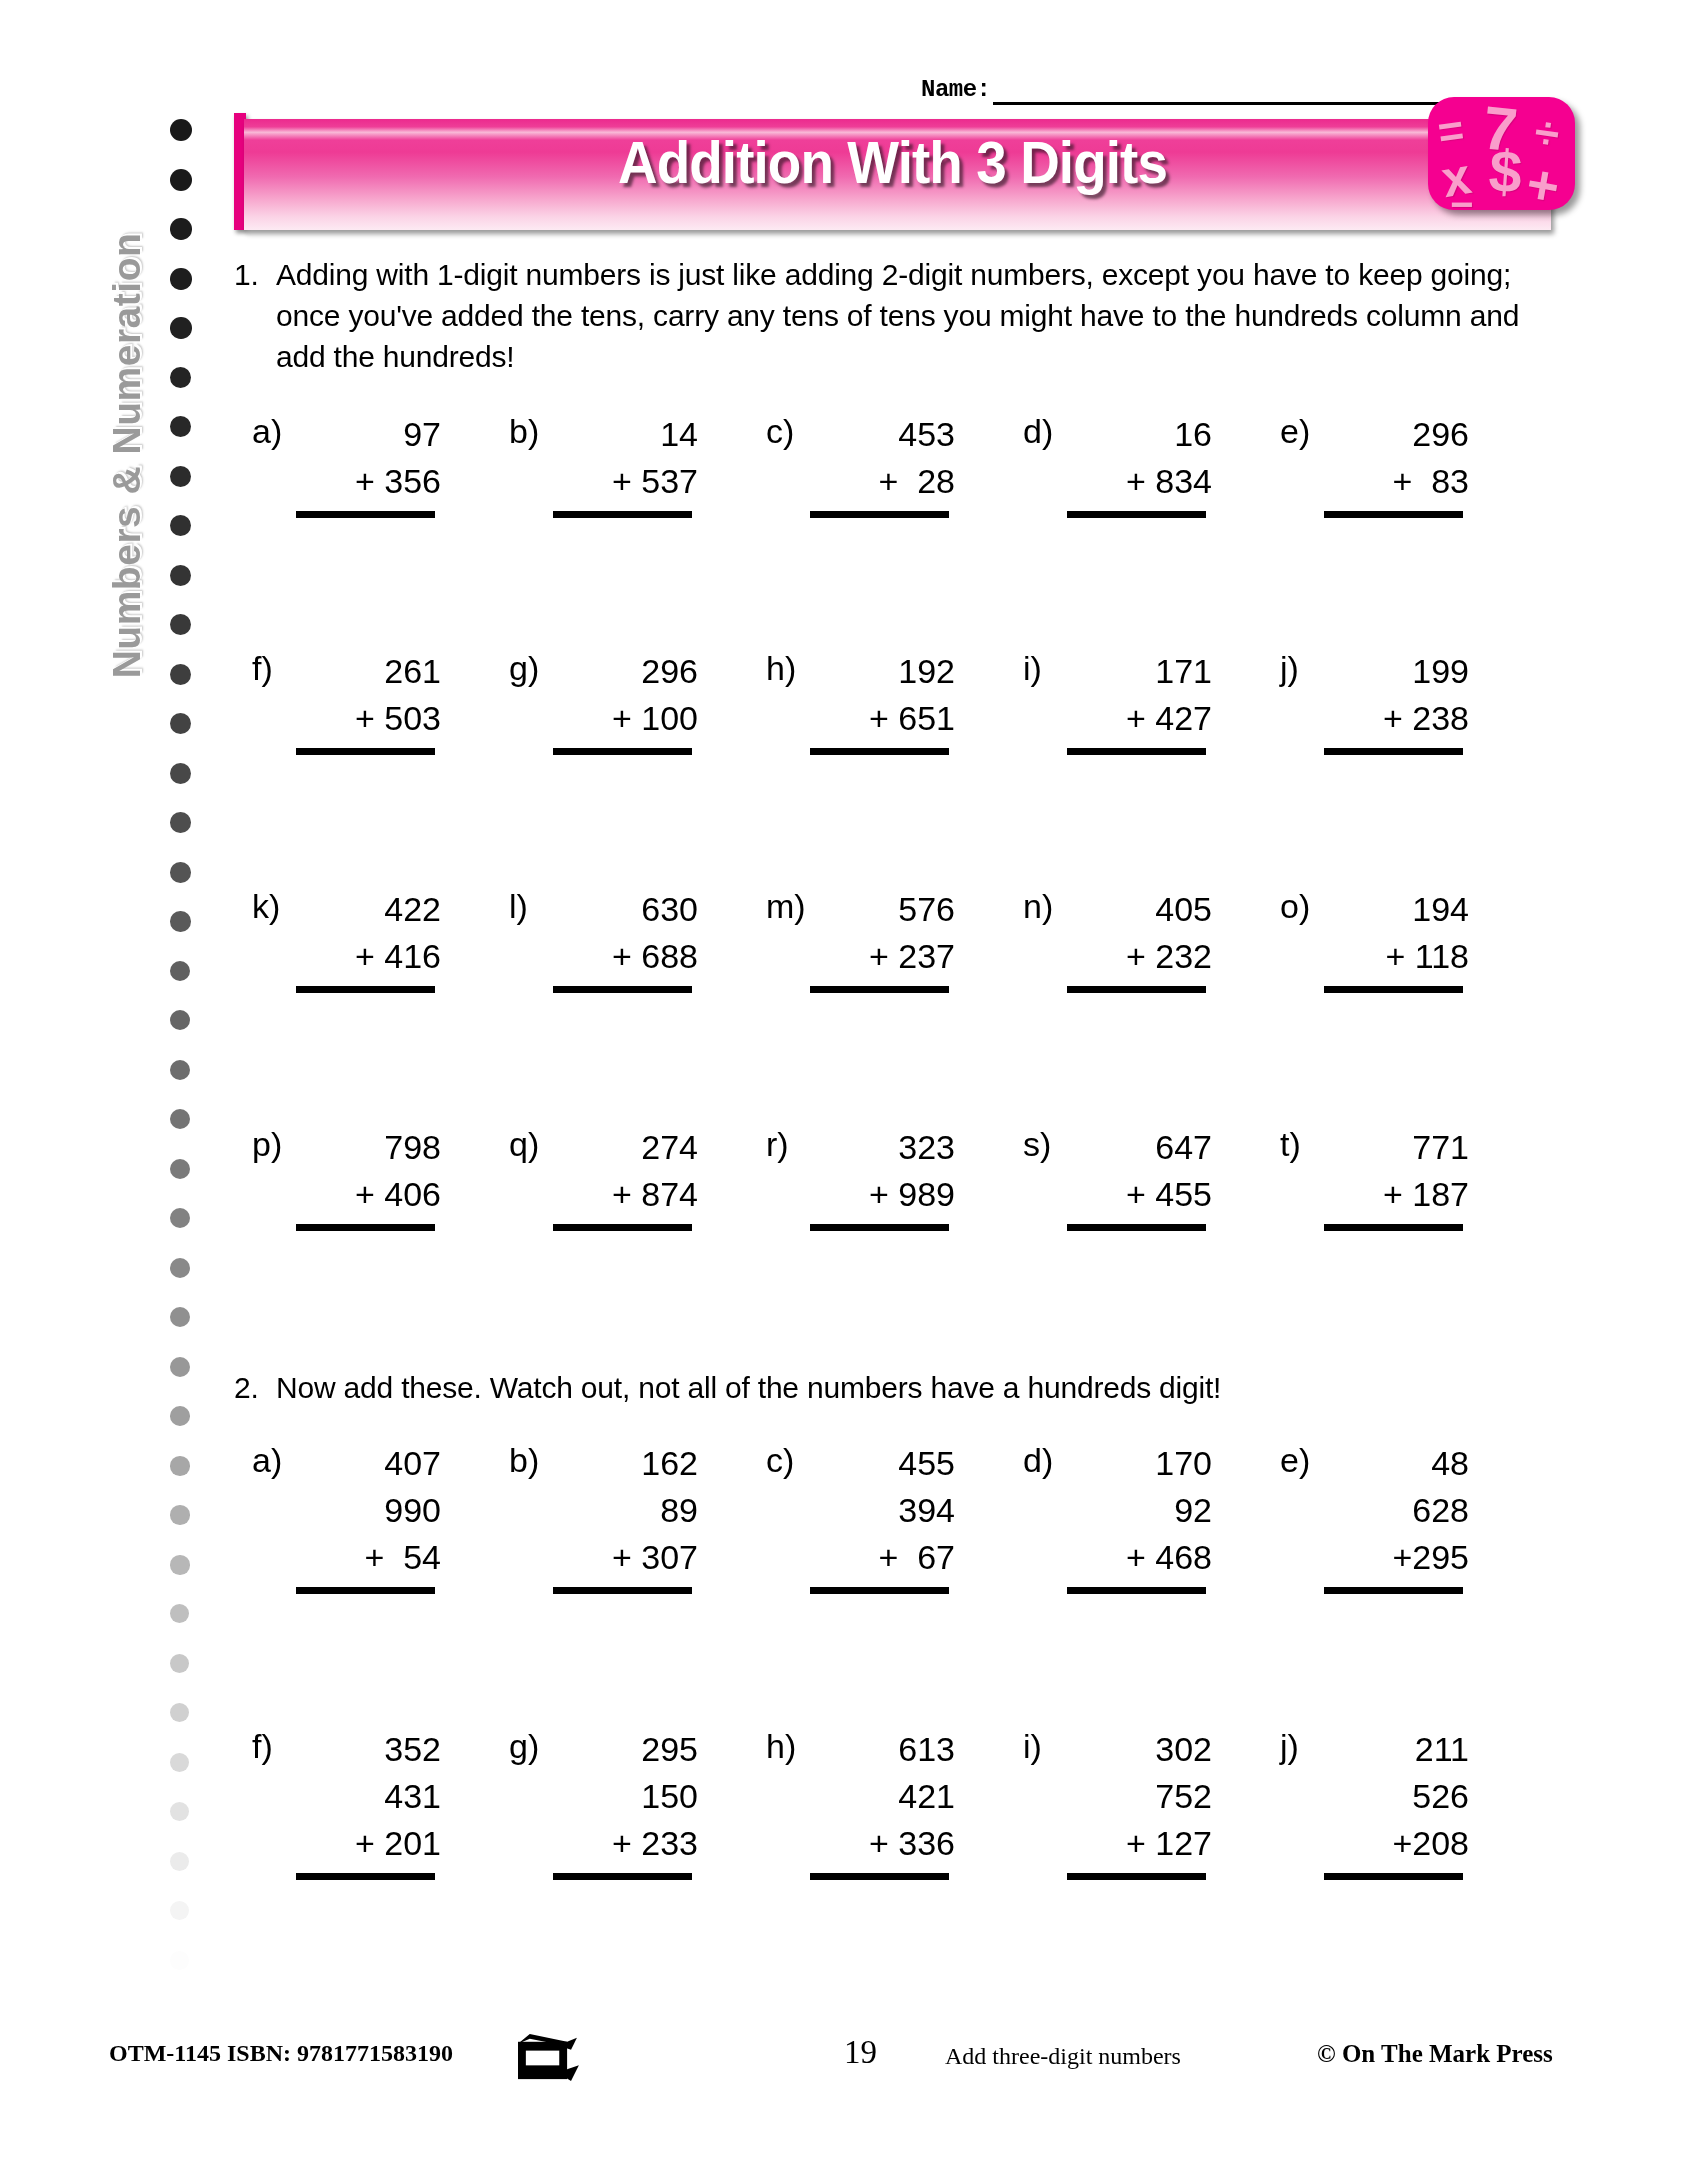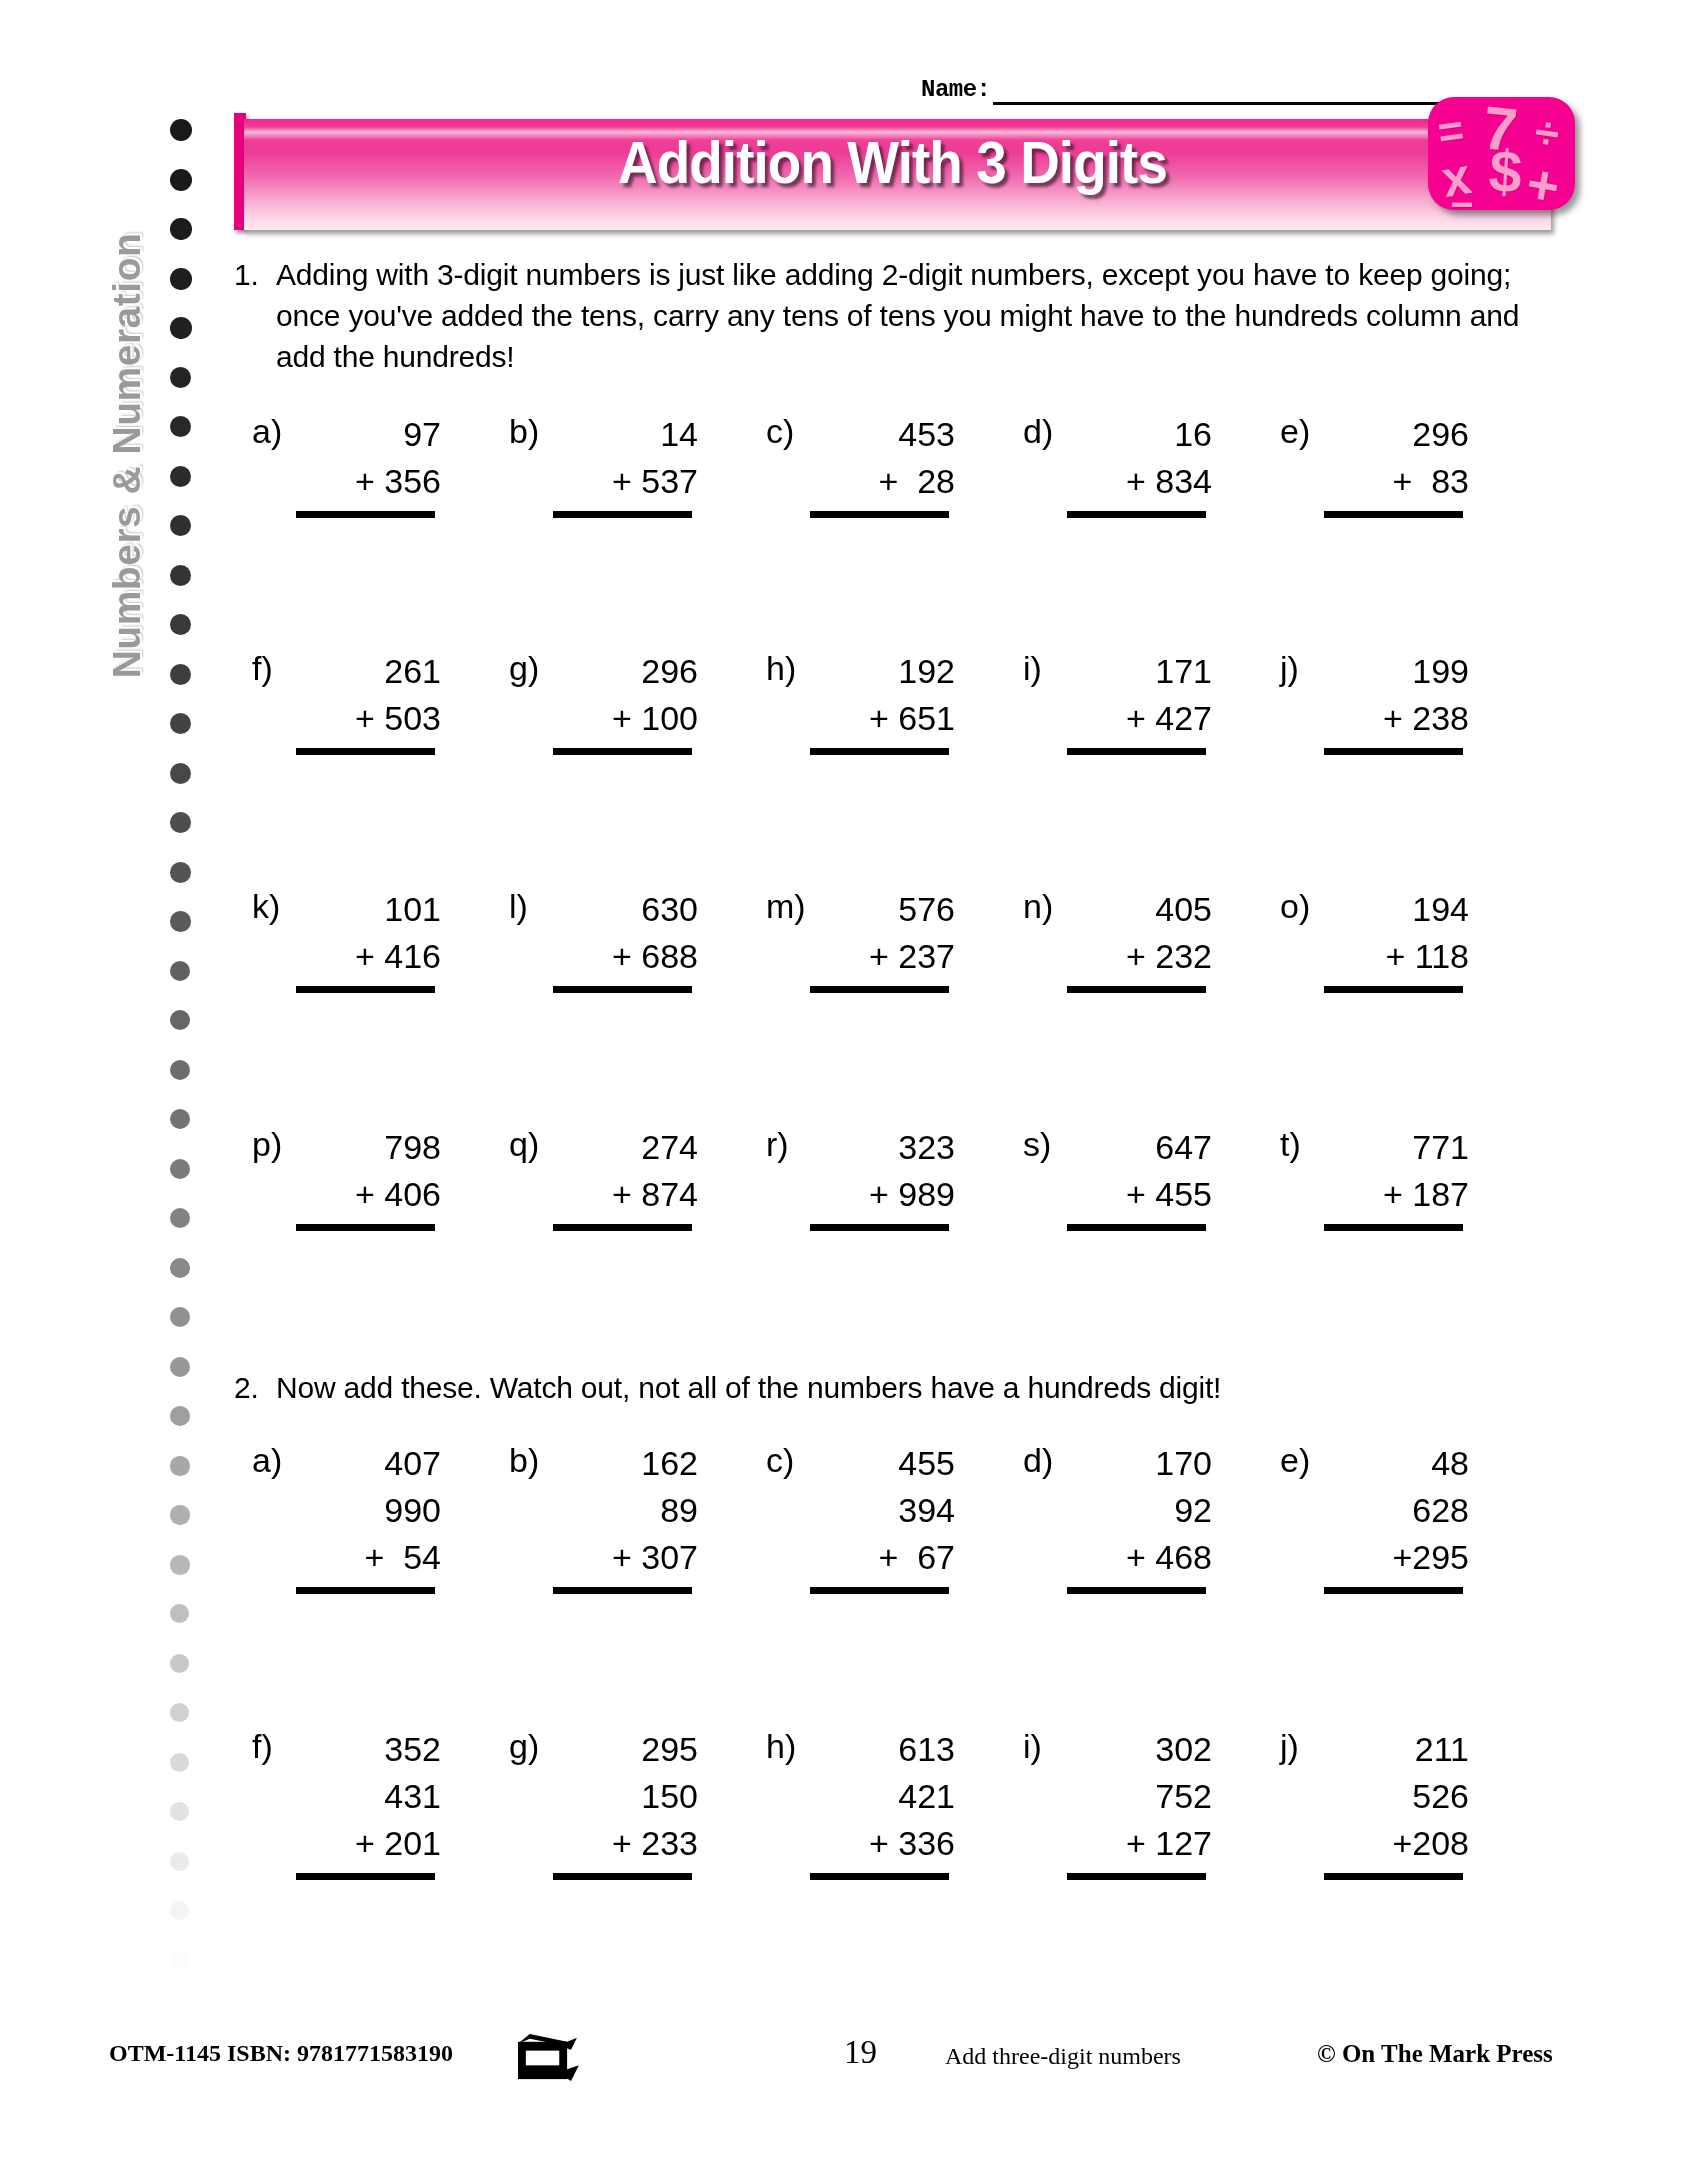--- a/index.html
+++ b/index.html
@@ -314,21 +314,21 @@
       <span class="sym" style="left: 14px; top: 55px; font-size: 51px; transform: rotate(-10deg);">x</span>
       <span class="sym" style="left: 61px; top: 46px; font-size: 59px; transform: rotate(4deg);">$</span>
       <span class="sym" style="left: 22px; top: 87px; font-size: 40px; transform: rotate(0deg);">−</span>
       <span class="sym" style="left: 99px; top: 61px; font-size: 55px; transform: rotate(10deg);">+</span>
     </div>
 </div>
 
 <div class="q-block" id="q1" style="left:234px; top:255px; width:1327px;">
   <div class="q-intro">
     <span class="q-num">1.</span>
-    <span class="q-text">Adding with 3-digit numbers is just like adding 2-digit numbers, except you have to keep going; once you've added the tens, carry any tens of tens you might have to the hundreds column and add the hundreds!</span>
+    <span class="q-text">Adding with 1-digit numbers is just like adding 2-digit numbers, except you have to keep going; once you've added the tens, carry any tens of tens you might have to the hundreds column and add the hundreds!</span>
   </div>
 </div>
 
 <div id="q1-rows">
     <div class="prob-row" style="left: 244px; top: 411px; height: 129px;">
       <div class="prob">
         <div class="prob-label">a)</div>
         <div class="prob-stack">
           <div class="prob-line">97</div>
           <div class="prob-line">+ 356</div>
@@ -407,21 +407,21 @@
           <div class="prob-line">199</div>
           <div class="prob-line">+ 238</div>
           <div class="prob-rule"></div>
         </div>
       </div>
     </div>
     <div class="prob-row" style="left: 244px; top: 886px; height: 129px;">
       <div class="prob">
         <div class="prob-label">k)</div>
         <div class="prob-stack">
-          <div class="prob-line">101</div>
+          <div class="prob-line">422</div>
           <div class="prob-line">+ 416</div>
           <div class="prob-rule"></div>
         </div>
       </div>
       <div class="prob">
         <div class="prob-label">l)</div>
         <div class="prob-stack">
           <div class="prob-line">630</div>
           <div class="prob-line">+ 688</div>
           <div class="prob-rule"></div>

